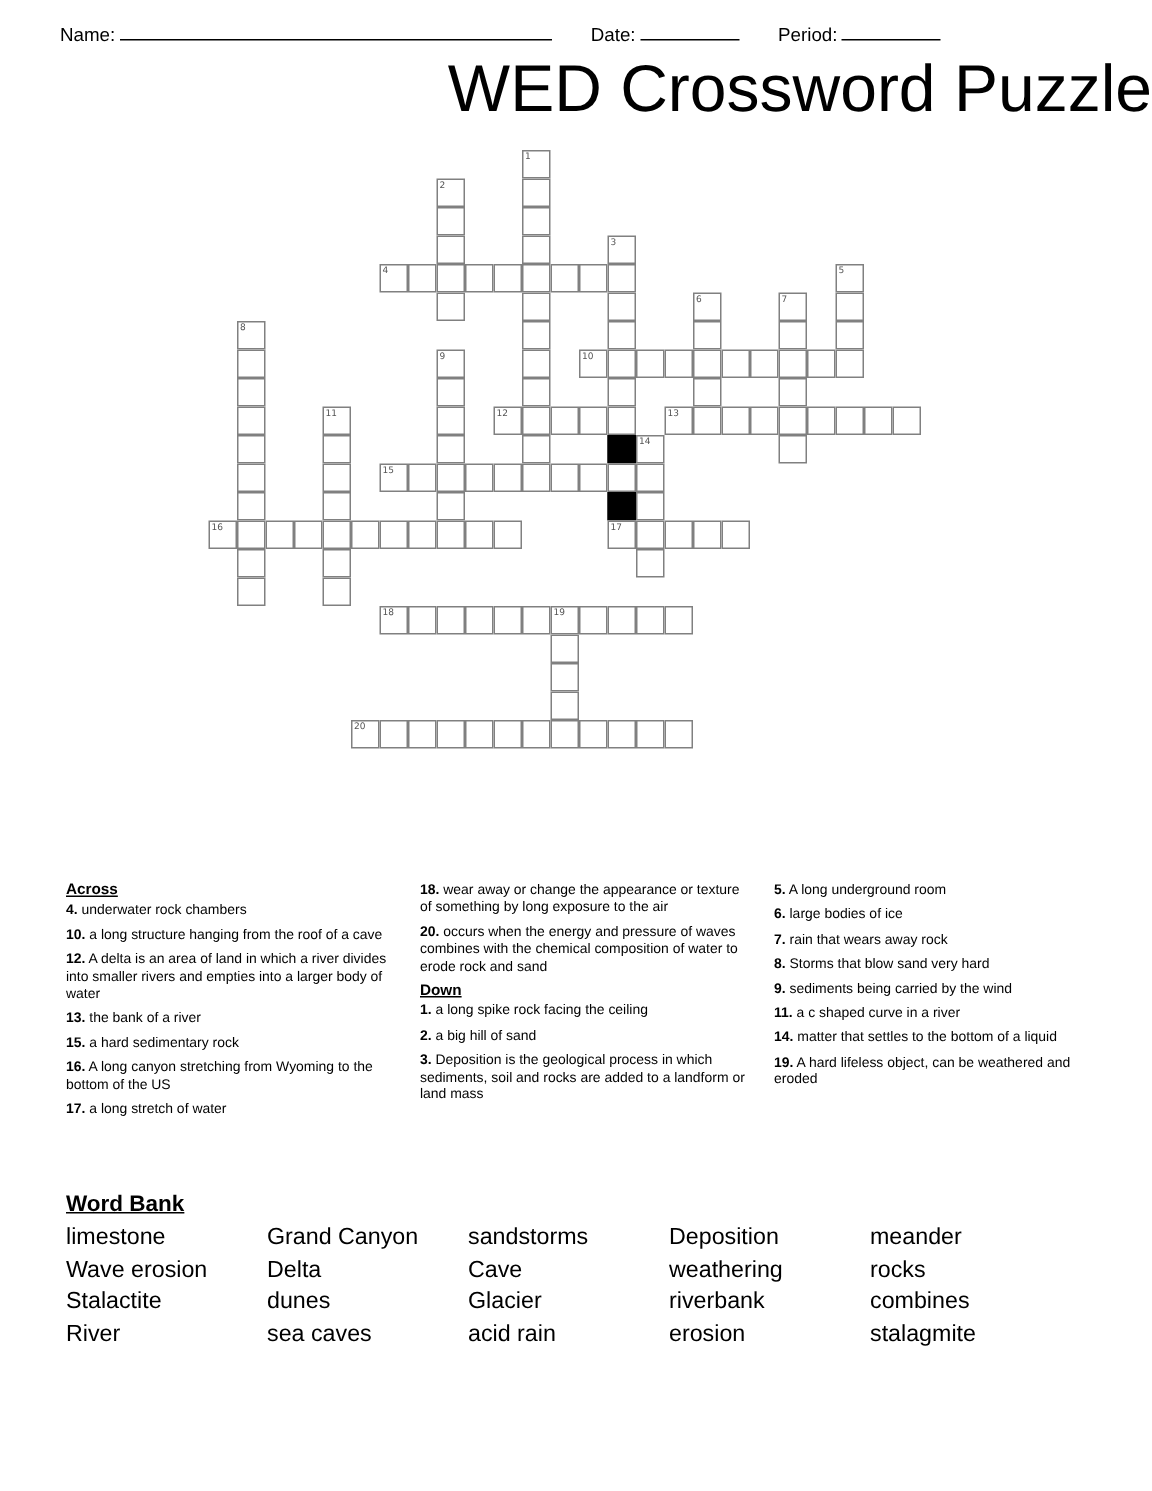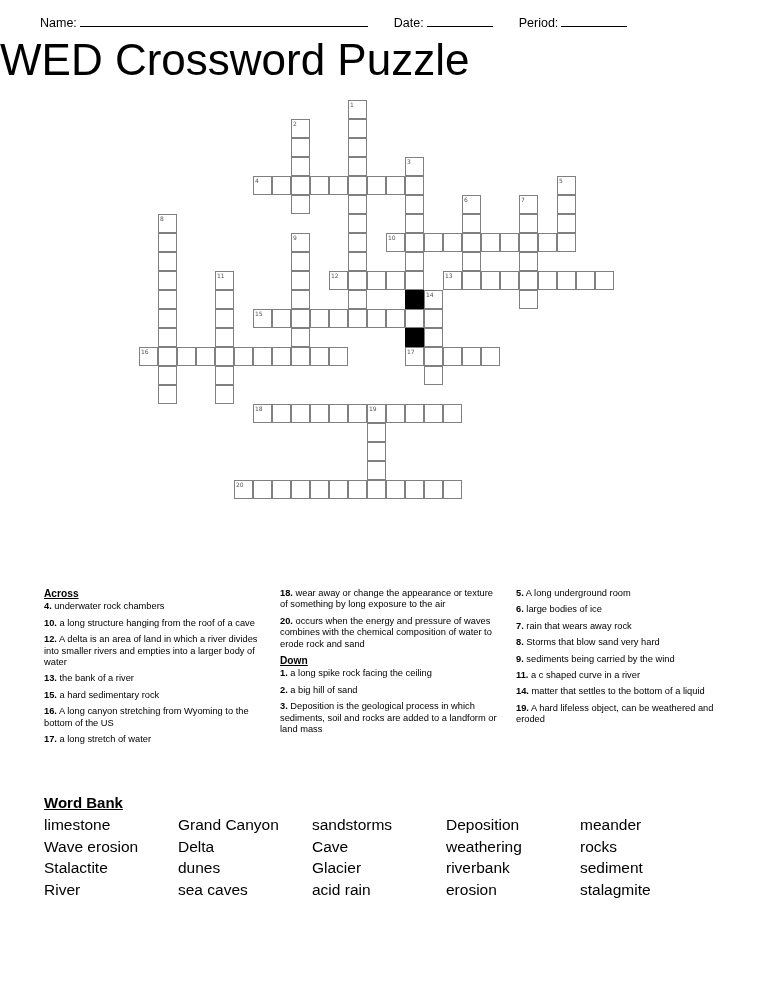--- a/index.html
+++ b/index.html
@@ -47,21 +47,21 @@
   .rule-date { width: 66px; }
   .rule-period { width: 66px; }
   .hdr-gap-a { width: 26px; }
   .hdr-gap-b { width: 26px; }
 
   
   .title {
     position: absolute;
     left: 0; top: 32px;
     width: 768px;
-    text-align: left;
+    text-align: right;
     font-family: "Liberation Sans", sans-serif;
     font-size: 44px;
     font-weight: 400;
     letter-spacing: 0px;
     line-height: 56px;
     color: #000;
   }
 
   
   #grid-wrap {
@@ -385,21 +385,21 @@
         <div class="wb-cell">Delta</div>
         <div class="wb-cell">Cave</div>
         <div class="wb-cell">weathering</div>
         <div class="wb-cell">rocks</div>
       </div>
       <div class="wb-row">
         <div class="wb-cell">Stalactite</div>
         <div class="wb-cell">dunes</div>
         <div class="wb-cell">Glacier</div>
         <div class="wb-cell">riverbank</div>
-        <div class="wb-cell">sediment</div>
+        <div class="wb-cell">combines</div>
       </div>
       <div class="wb-row">
         <div class="wb-cell">River</div>
         <div class="wb-cell">sea caves</div>
         <div class="wb-cell">acid rain</div>
         <div class="wb-cell">erosion</div>
         <div class="wb-cell">stalagmite</div>
       </div>
     </div>
 

